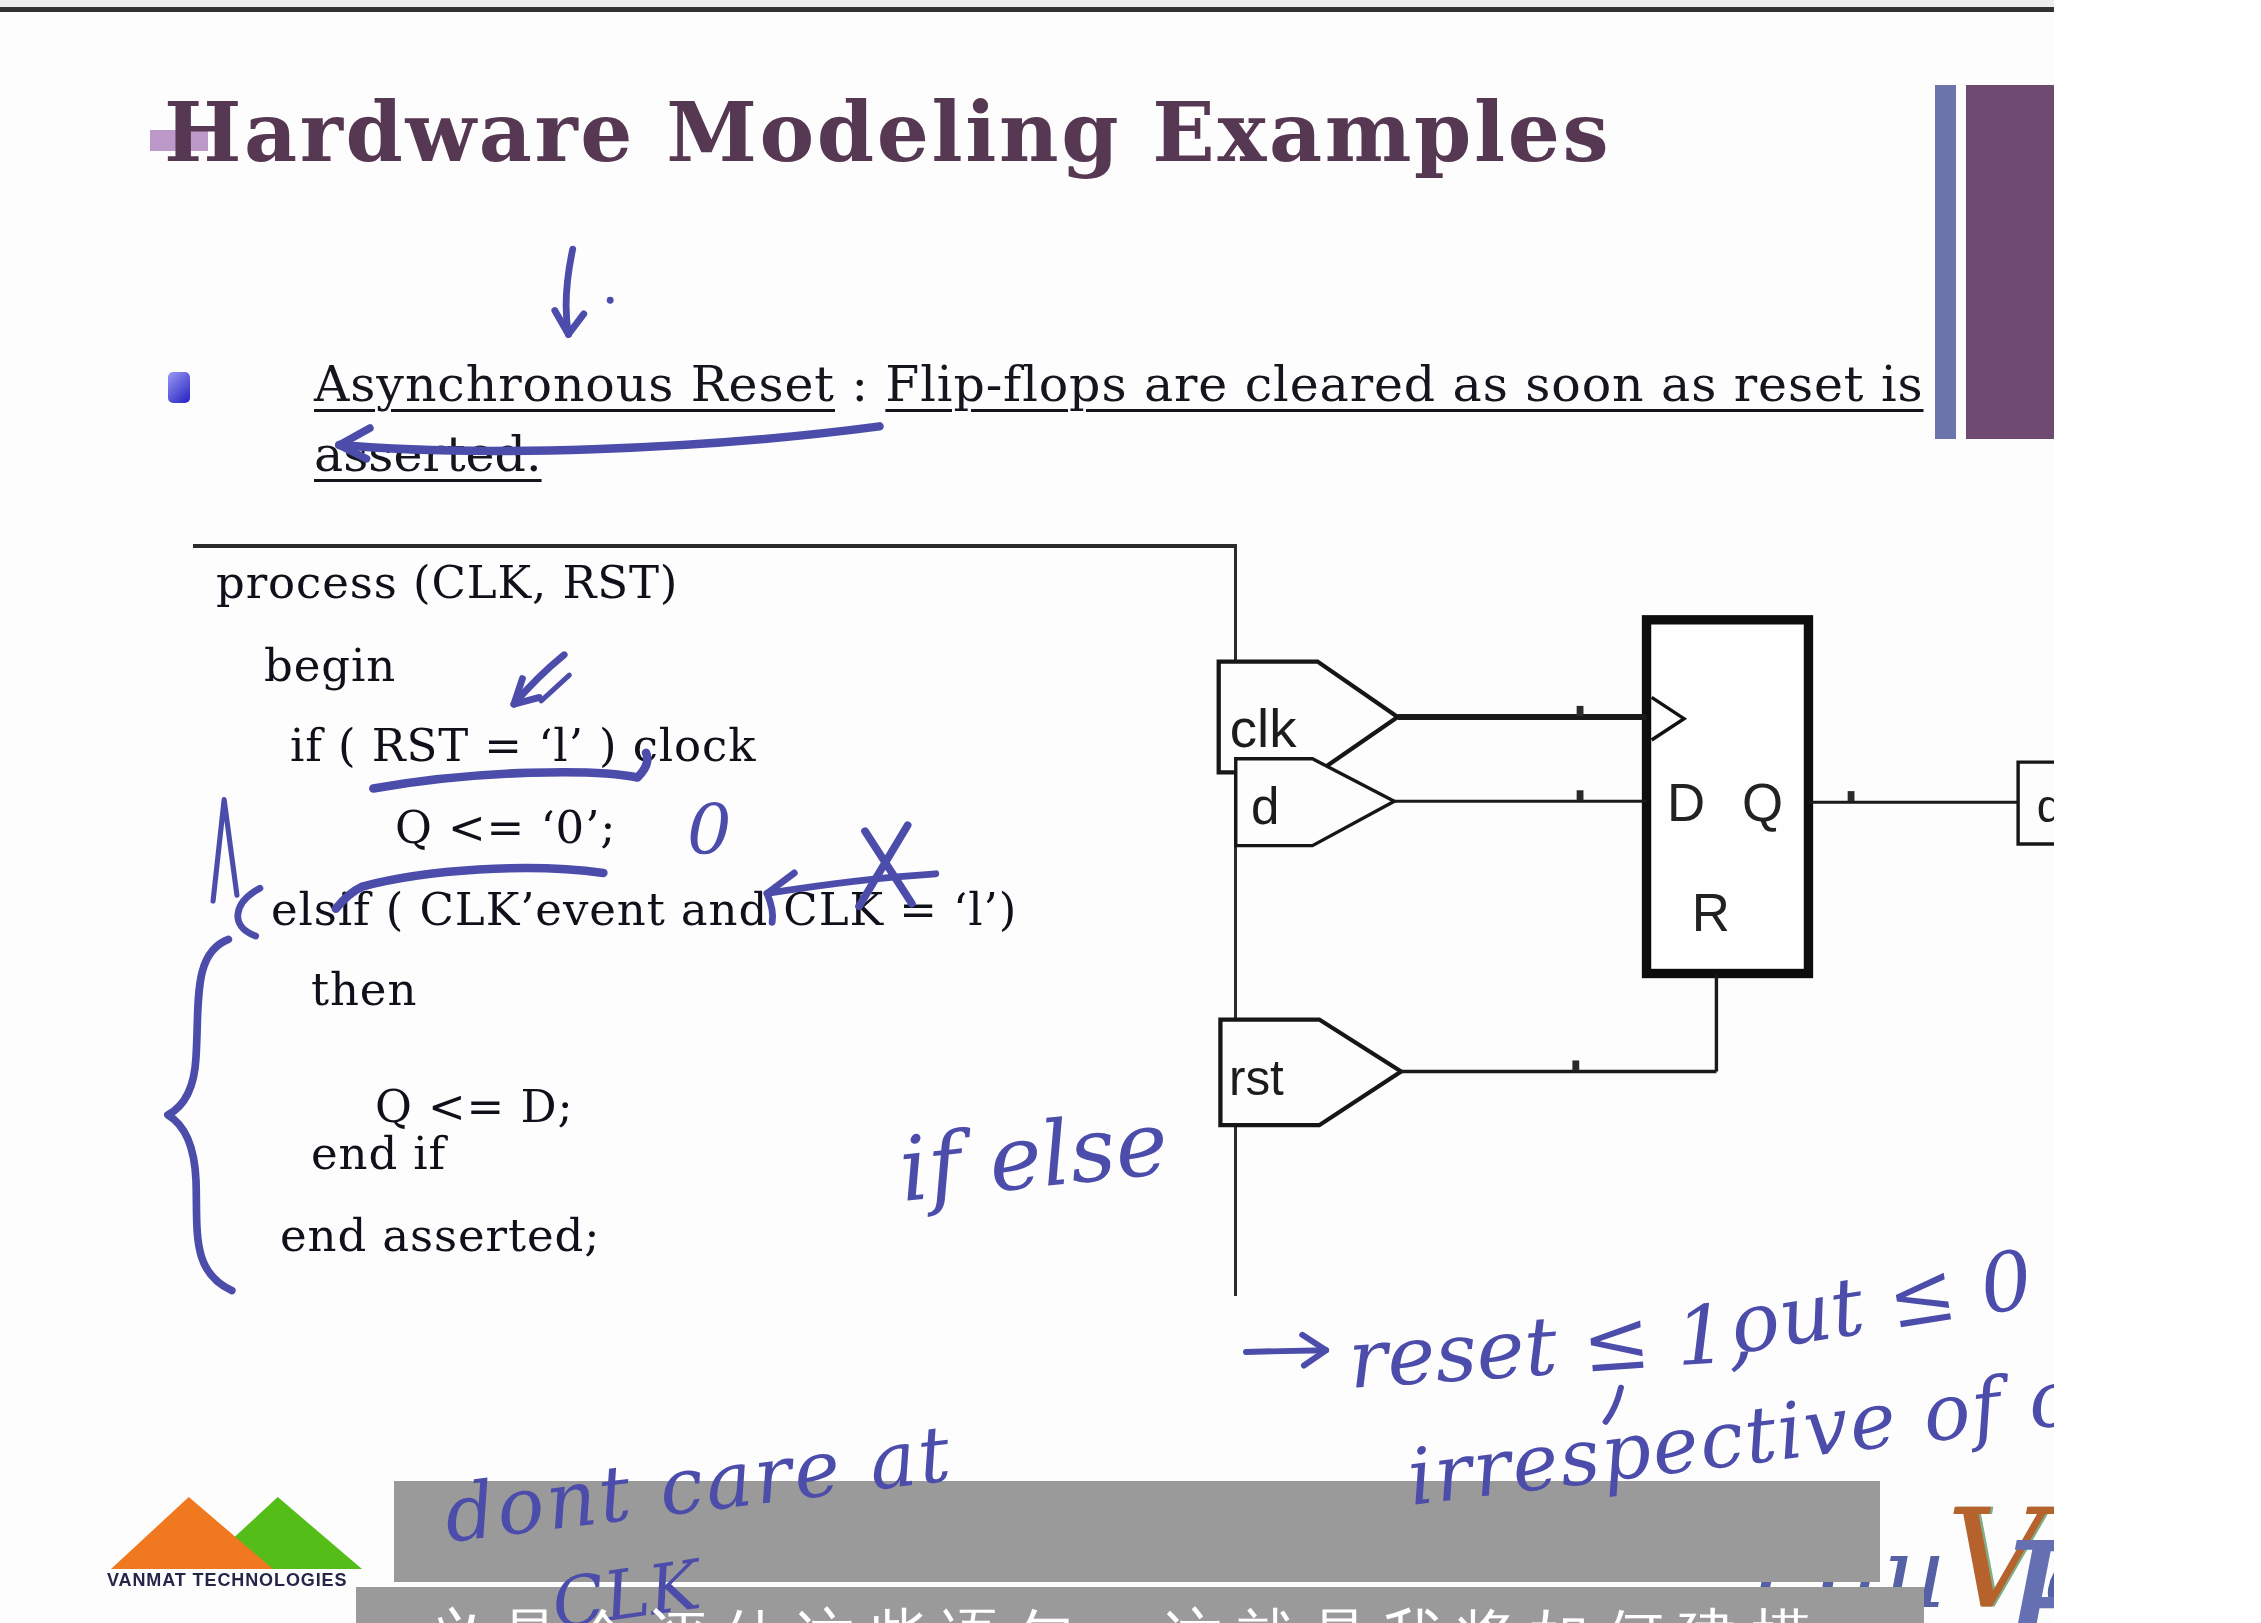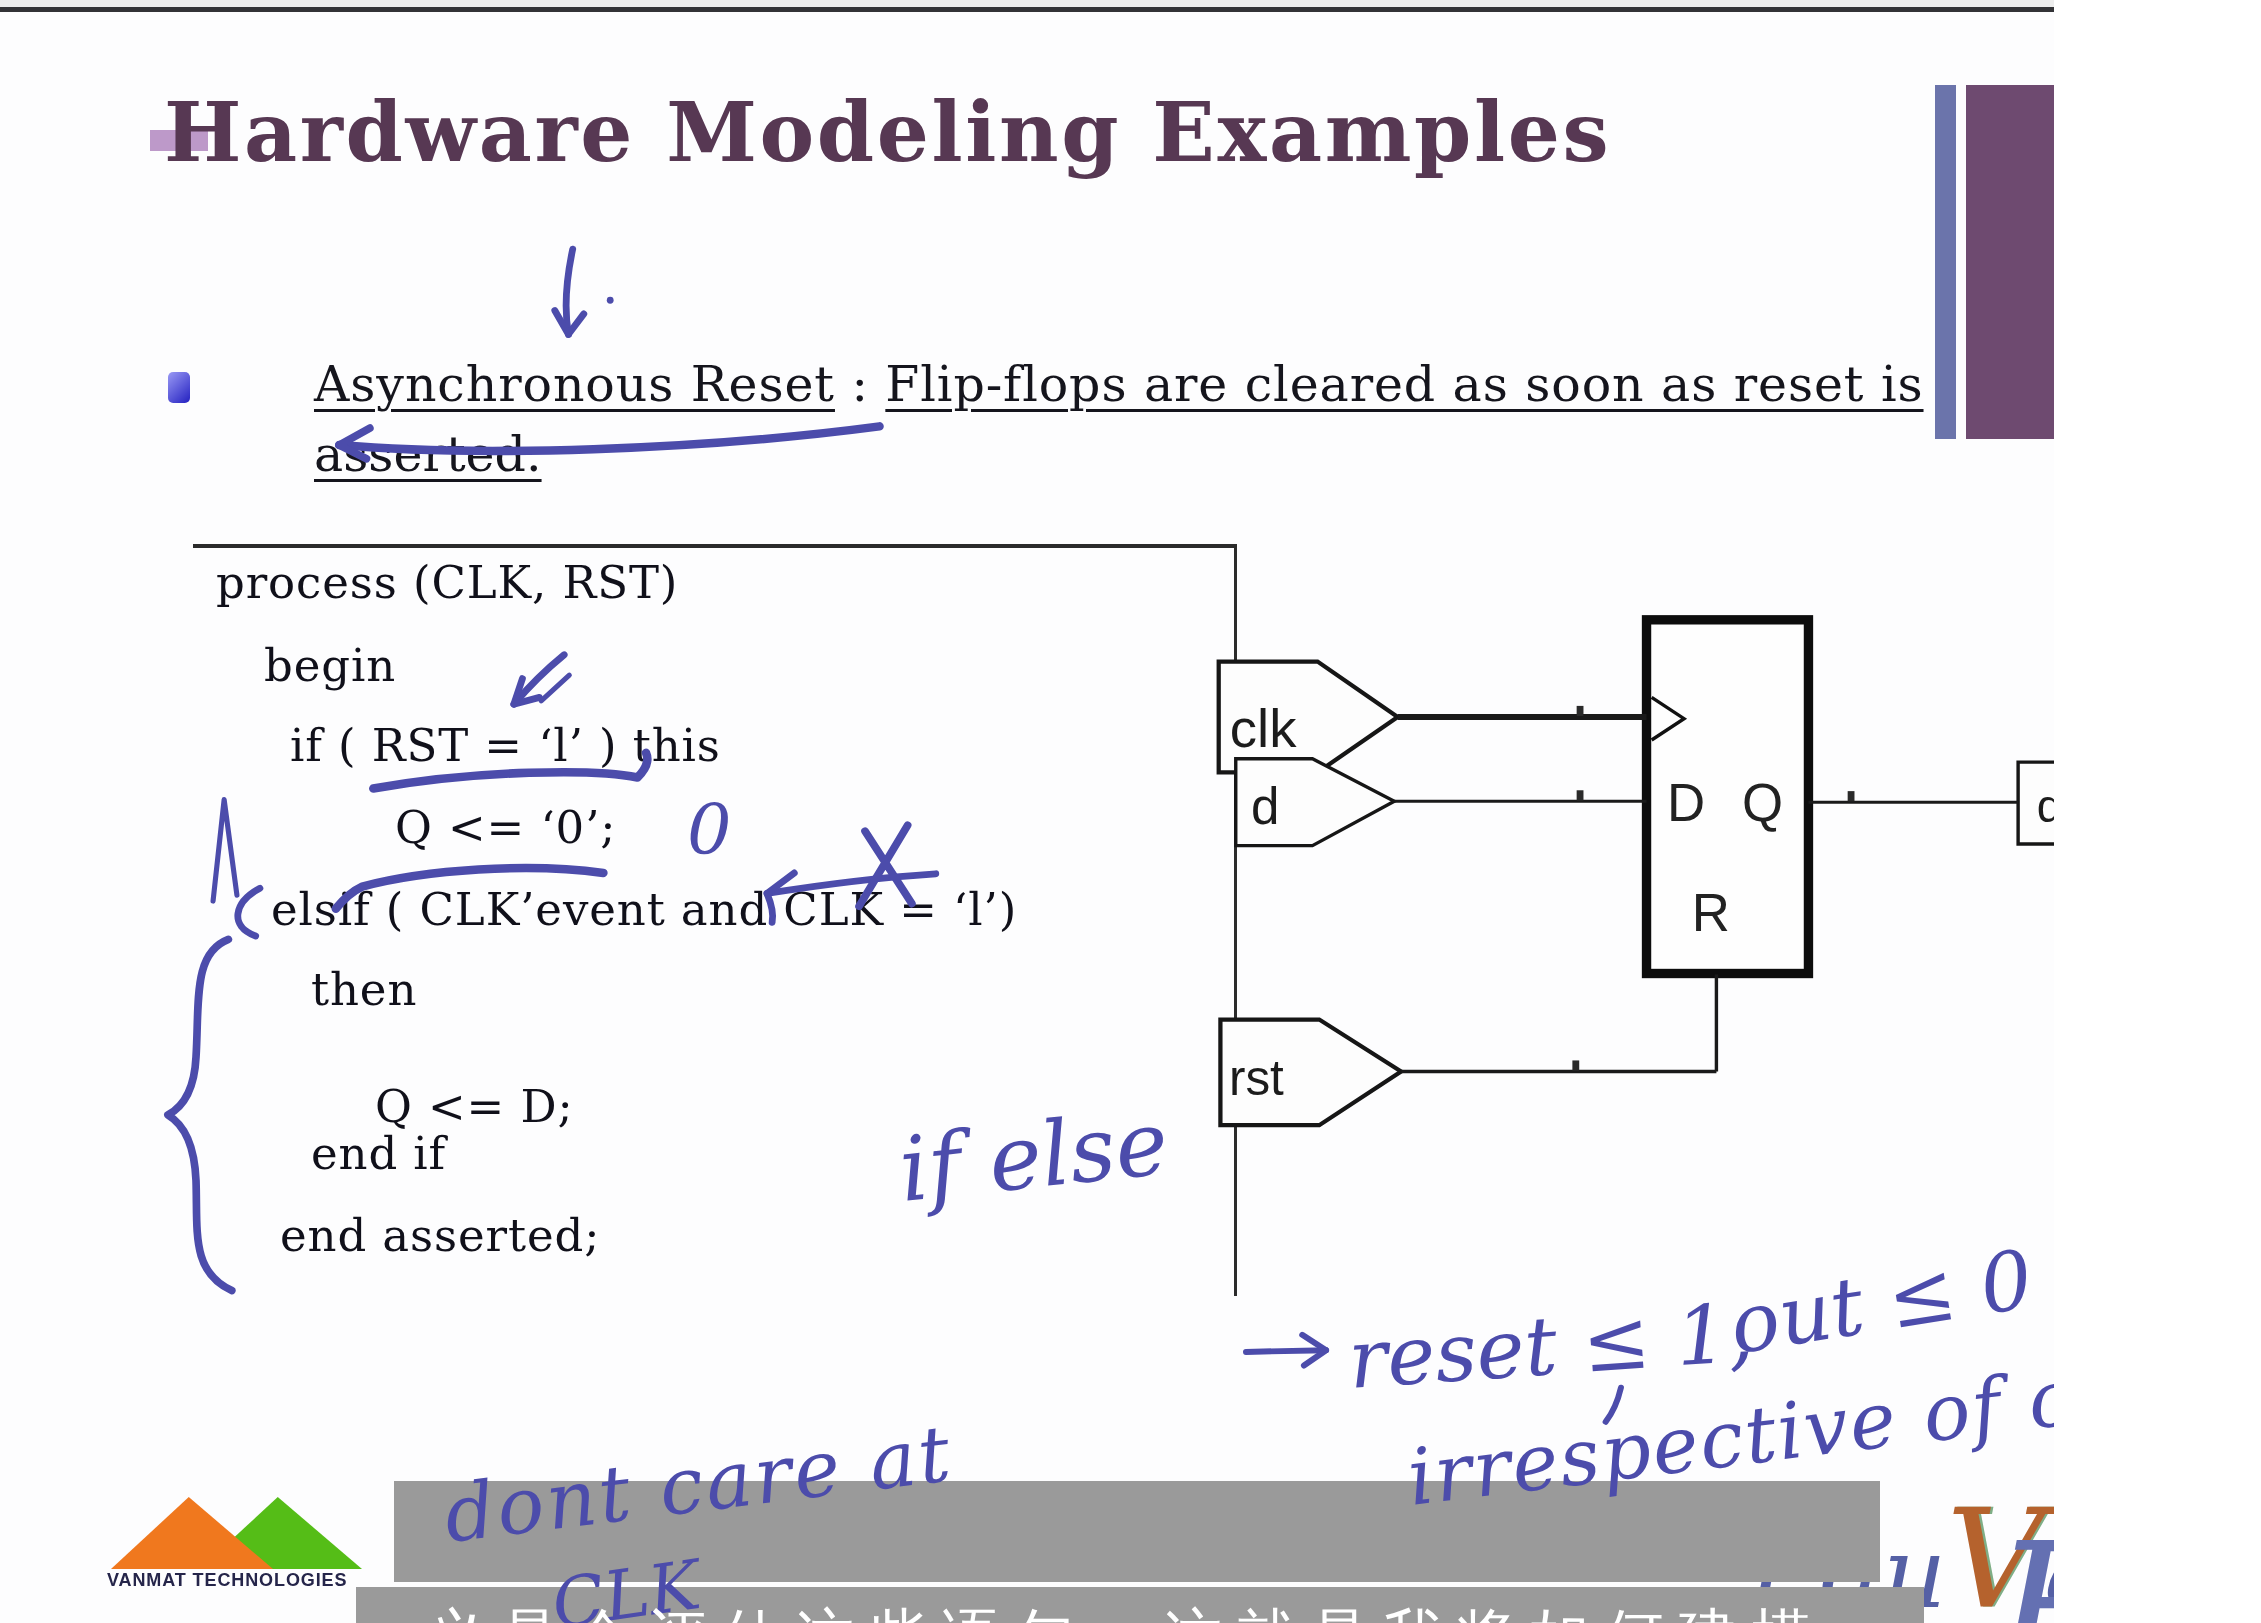--- a/index.html
+++ b/index.html
@@ -72,21 +72,21 @@
   <div class="abs bar-purple"></div>
   <div class="abs page-num">9</div>
 
   <div class="abs bullet-sq"></div>
   <div class="abs bullet-line1"><span class="u">Asynchronous Reset</span><span> :  </span><span class="u">Flip-flops are cleared as soon as reset is</span></div>
   <div class="abs bullet-line2"><span class="u">asserted.</span></div>
 
   <div class="abs code-box"></div>
   <div class="code-line" style="left:216px;top:556px;">process (CLK, RST)</div>
   <div class="code-line" style="left:264px;top:639px;">begin</div>
-  <div class="code-line" style="left:290px;top:719px;">if ( RST = ‘l’ ) this</div>
+  <div class="code-line" style="left:290px;top:719px;">if ( RST = ‘l’ ) clock</div>
   <div class="code-line" style="left:395px;top:801px;">Q &lt;= ‘0’;</div>
   <div class="code-line" style="left:271px;top:883px;">elsif ( CLK’event and CLK = ‘l’)</div>
   <div class="code-line" style="left:311px;top:963px;">then</div>
   <div class="code-line" style="left:375px;top:1080px;">Q &lt;= D;</div>
   <div class="code-line" style="left:311px;top:1127px;">end if</div>
   <div class="code-line" style="left:280px;top:1209px;">end asserted;</div>
 
   <svg class="abs" style="left:0;top:0;z-index:2;" width="2261" height="1624" viewBox="0 0 2653 1905">
 
     <polygon points="1430,776 1546,776 1640,841 1546,906 1430,906" fill="#fdfdfd" stroke="#161616" stroke-width="5"></polygon>

